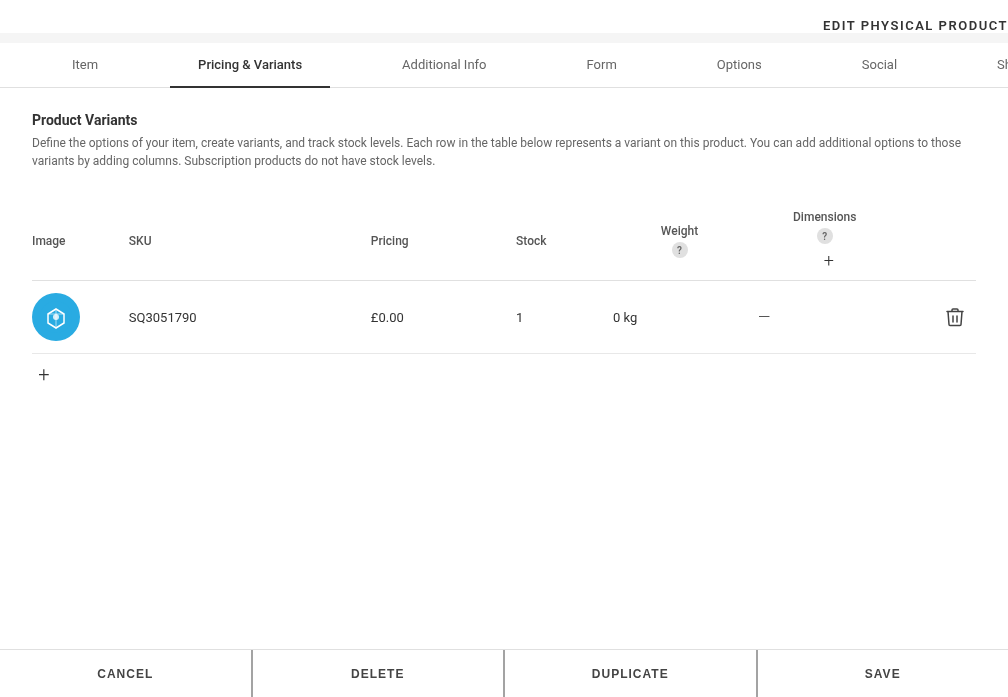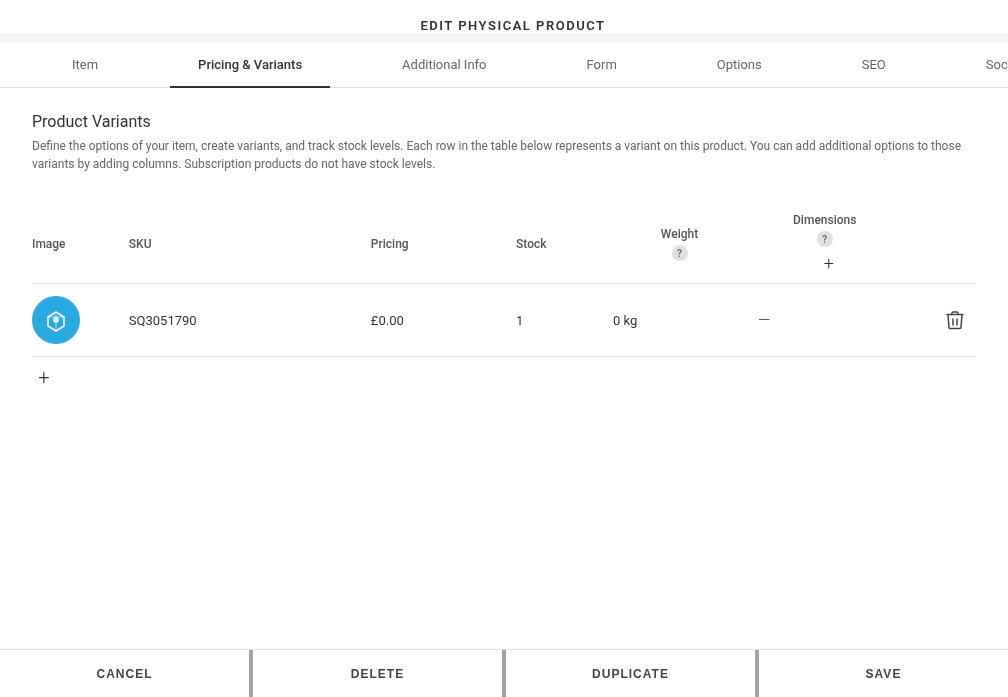--- a/index.html
+++ b/index.html
@@ -9,21 +9,21 @@
       color: #333;
       font-size: 14px;
       height: 697px;
       width: 1008px;
       display: flex;
       flex-direction: column;
     }
 
     
     .page-header {
-      text-align: center;
+      text-align: right;
       padding: 18px 0 0 18px;
       background: #fff;
     }
     .page-header h1 {
       font-size: 13px;
       font-weight: 600;
       letter-spacing: 1.5px;
       color: #333;
       text-transform: uppercase;
     }
@@ -55,22 +55,22 @@
 
     
     .content {
       flex: 1;
       background: #fff;
       padding: 24px 32px;
       overflow-y: auto;
     }
 
     .section-title {
-      font-size: 16px;
-      font-weight: 400;
+      font-size: 14px;
+      font-weight: 700;
       color: #333;
       margin-bottom: 6px;
     }
     .section-desc {
       font-size: 12px;
       color: #666;
       line-height: 1.5;
       margin-bottom: 32px;
     }
 
@@ -194,42 +194,41 @@
       flex: 1;
       display: flex;
       align-items: center;
       justify-content: center;
       font-size: 12px;
       font-weight: 600;
       letter-spacing: 1px;
       cursor: pointer;
       border: none;
       background: #fff;
-      border-right: 4px solid #a3a3a3;
+      border-right: 2px solid #a3a3a3;
       color: #444;
       text-transform: uppercase;
     }
     .footer-btn:last-child {
       border-right: none;
     }
   </style>
 </head>
 <body>
 
 <div class="page-header">
   <h1>EDIT PHYSICAL PRODUCT</h1>
 </div>
 
 <div class="tabs">
   <div class="tab">Item</div>
   <div class="tab active">Pricing &amp; Variants</div>
   <div class="tab">Additional Info</div>
   <div class="tab">Form</div>
   <div class="tab">Options</div>
-  <div class="tab">SEO</div>
   <div class="tab">Social</div>
   <div class="tab">Share</div>
 </div>
 
 <div class="content">
   <div class="section-title">Product Variants</div>
   <div class="section-desc">Define the options of your item, create variants, and track stock levels. Each row in the table below represents a variant on this product. You can add additional options to those variants by adding columns. Subscription products do not have stock levels.</div>
 
   <table class="variants-table">
     <thead>

